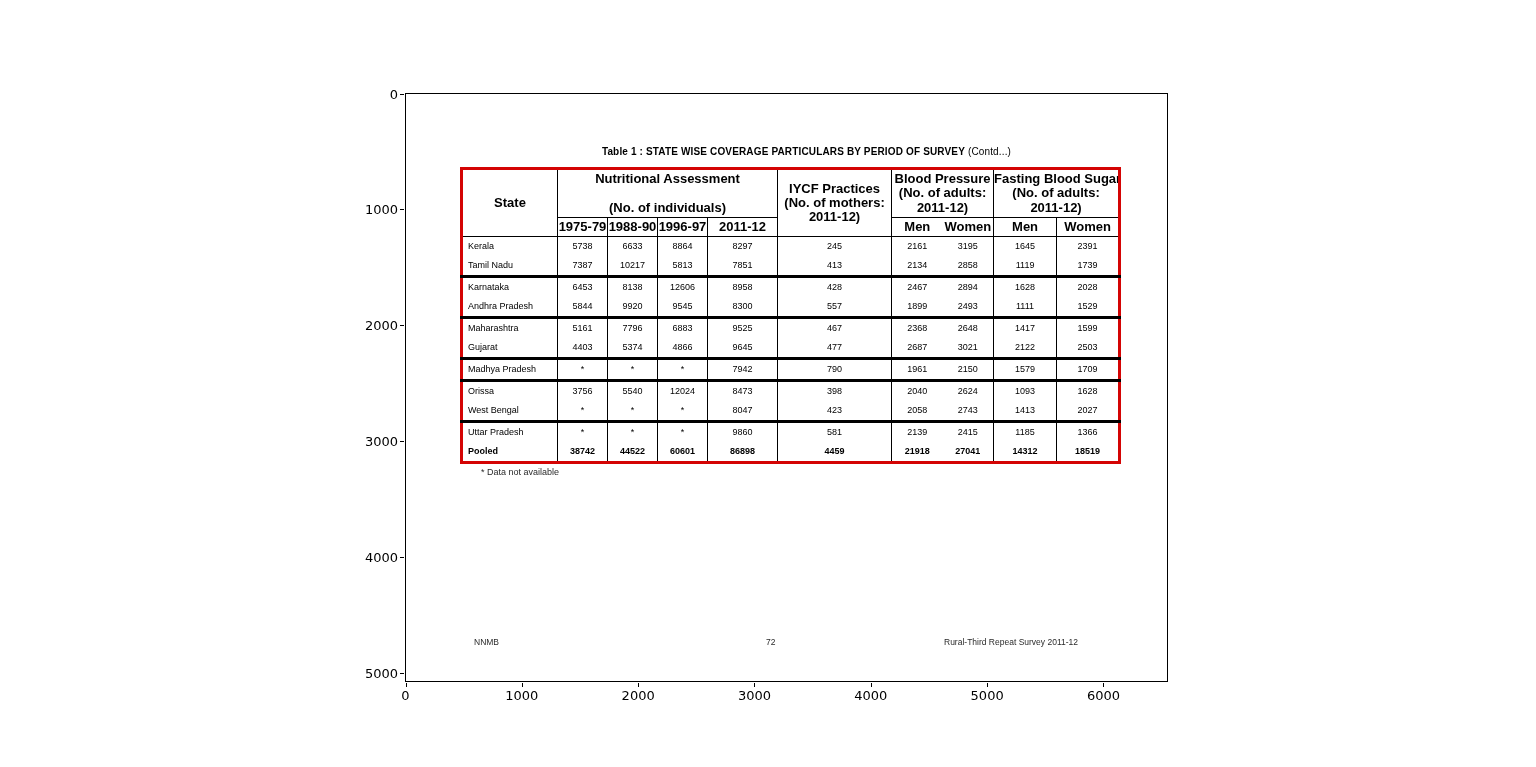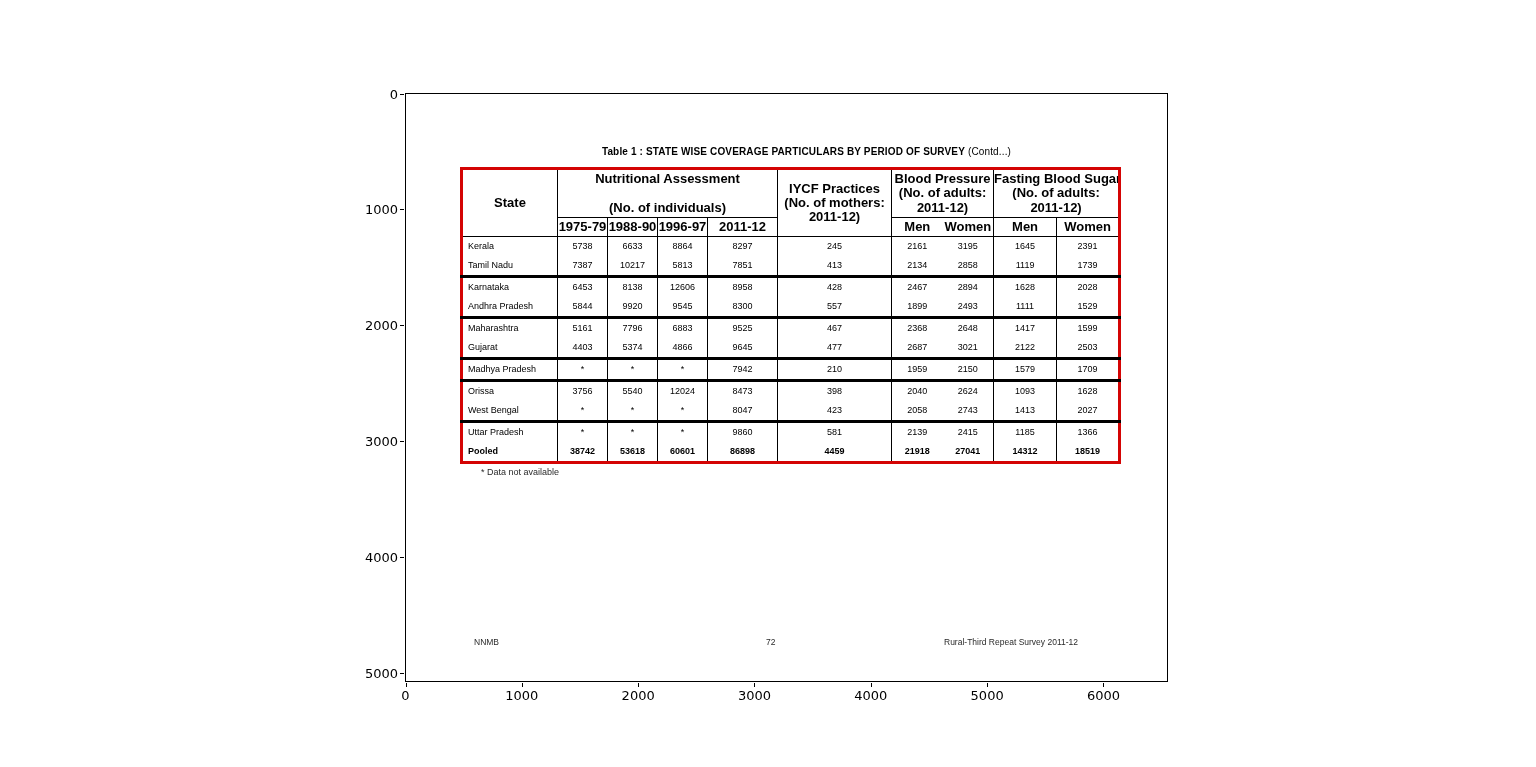--- a/index.html
+++ b/index.html
@@ -210,22 +210,22 @@
         <td class="no-left">3021</td>
         <td>2122</td>
         <td>2503</td>
       </tr>
       <tr class="group-top">
         <td class="state no-left">Madhya Pradesh</td>
         <td>*</td>
         <td>*</td>
         <td>*</td>
         <td>7942</td>
-        <td>210</td>
-        <td>1959</td>
+        <td>790</td>
+        <td>1961</td>
         <td class="no-left">2150</td>
         <td>1579</td>
         <td>1709</td>
       </tr>
       <tr class="group-top">
         <td class="state no-left">Orissa</td>
         <td>3756</td>
         <td>5540</td>
         <td>12024</td>
         <td>8473</td>
@@ -255,21 +255,21 @@
         <td>9860</td>
         <td>581</td>
         <td>2139</td>
         <td class="no-left">2415</td>
         <td>1185</td>
         <td>1366</td>
       </tr>
       <tr class="pooled">
         <td class="state no-left">Pooled</td>
         <td>38742</td>
-        <td>53618</td>
+        <td>44522</td>
         <td>60601</td>
         <td>86898</td>
         <td>4459</td>
         <td>21918</td>
         <td class="no-left">27041</td>
         <td>14312</td>
         <td>18519</td>
       </tr>
     </tbody>
 </table>

